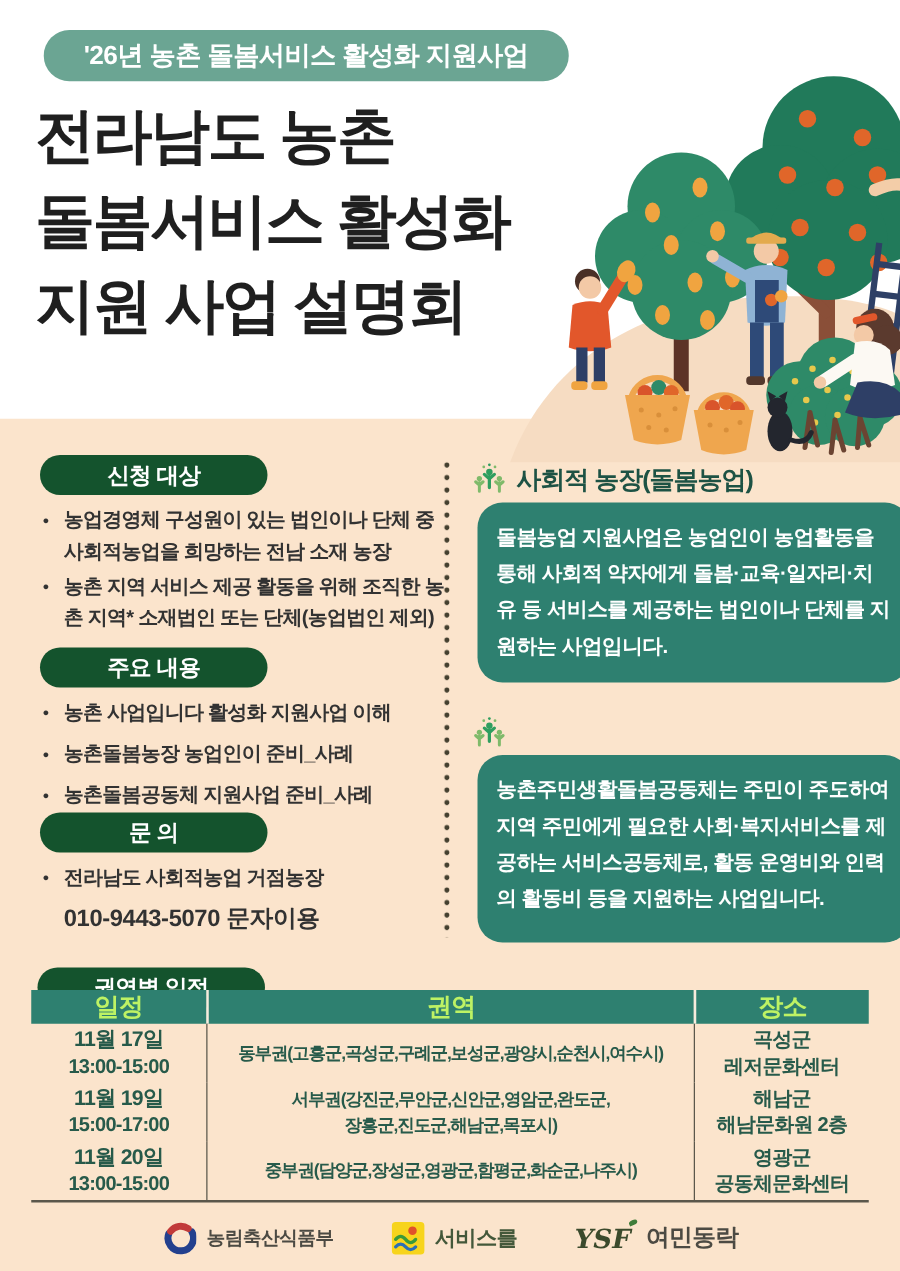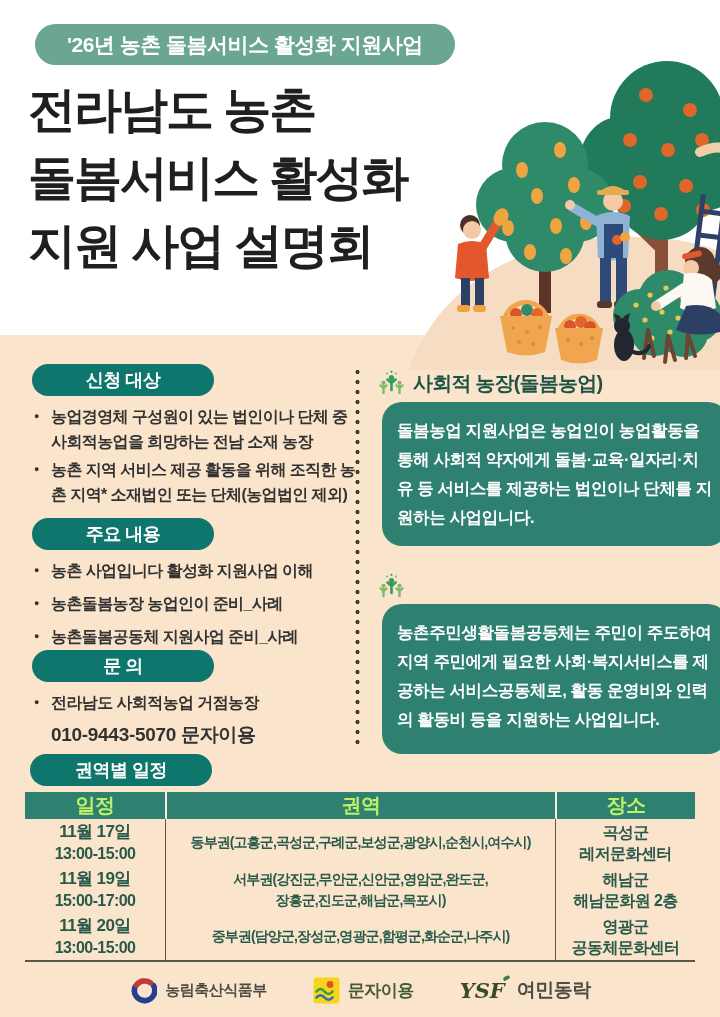--- a/index.html
+++ b/index.html
@@ -23,21 +23,21 @@
   }
   
   .title {
     position:absolute; left:28px; top:76px; width:430px;
     color:#1f1f1f; font-size:48px; font-weight:800; line-height:68px;
     letter-spacing:-2px;
   }
   
   .badge-pill {
     position:absolute; left:32px; width:182px; height:32px; line-height:32px;
-    background:#0f766e; color:#ffffff; border-radius:16px; text-align:center;
+    background:#14532d; color:#ffffff; border-radius:16px; text-align:center;
     font-size:18px; font-weight:800; letter-spacing:-0.5px;
   }
   .bullets { position:absolute; left:34px; width:326px; list-style:none; }
   .bullets li {
     position:relative; padding-left:17px;
     font-size:16px; font-weight:700; color:#323232; line-height:25px;
     letter-spacing:-0.6px; margin-bottom:3px;
   }
   .bullets li::before {
     content:"●"; position:absolute; left:0; top:0; font-size:9px; color:#323232;
@@ -313,21 +313,21 @@
         <path d="M21.5 16 v7 M21.5 18 l-3 -2.6 M21.5 18 l3 -2.6" stroke="#7fba6a" stroke-width="2.4"></path>
         <circle cx="21.5" cy="12.8" r="2.1" fill="#7fba6a" stroke="none"></circle>
         <circle cx="9" cy="3.5" r="1.1" fill="#7fba6a" stroke="none"></circle>
         <circle cx="18" cy="3.5" r="1.1" fill="#7fba6a" stroke="none"></circle>
         <circle cx="13.5" cy="1.8" r="1.1" fill="#2f9e5f" stroke="none"></circle>
       </g>
     </svg>
   </div>
   <div class="green-box" style="top:604px; min-height:150px;">농촌주민생활돌봄공동체는 주민이 주도하여 지역 주민에게 필요한 사회·복지서비스를 제공하는 서비스공동체로, 활동 운영비와 인력의 활동비 등을 지원하는 사업입니다.</div>
 
-  <div class="badge-pill" style="top:754px; left:30px;">권역별 일정</div>
+  <div class="badge-pill" style="top:774px; left:30px;">권역별 일정</div>
 
   <div class="sched-table">
     <div class="th">일정</div>
     <div class="th">권역</div>
     <div class="th">장소</div>
 
     <div class="td c1">
       <div class="date">11월 17일</div>
       <div class="time">13:00-15:00</div>
     </div>
@@ -375,21 +375,21 @@
       </svg>
       <span class="logo-label">농림축산식품부</span>
     </div>
     <div class="logo-item">
       <svg width="27" height="27" viewBox="0 0 27 27">
         <rect x="0.5" y="0.5" width="26" height="26" rx="3" fill="#f7d41c"></rect>
         <circle cx="17" cy="7.5" r="3.4" fill="#e0512b"></circle>
         <path d="M3.5 14.5 q4 -5 8 0 t8 0" stroke="#3a9a3a" stroke-width="2.6" fill="none" stroke-linecap="round"></path>
         <path d="M3.5 20.5 q4 -4.4 8 0 t8 0" stroke="#2b6fb5" stroke-width="2.6" fill="none" stroke-linecap="round"></path>
       </svg>
-      <span class="logo-label jn">문자이용</span>
+      <span class="logo-label jn">서비스를</span>
     </div>
     <div class="logo-item">
       <span class="ysf-mark">YSF</span>
       <span class="logo-label" style="font-size:19px;">여민동락</span>
     </div>
   </div>
 
 </div>
 
 </body></html>

